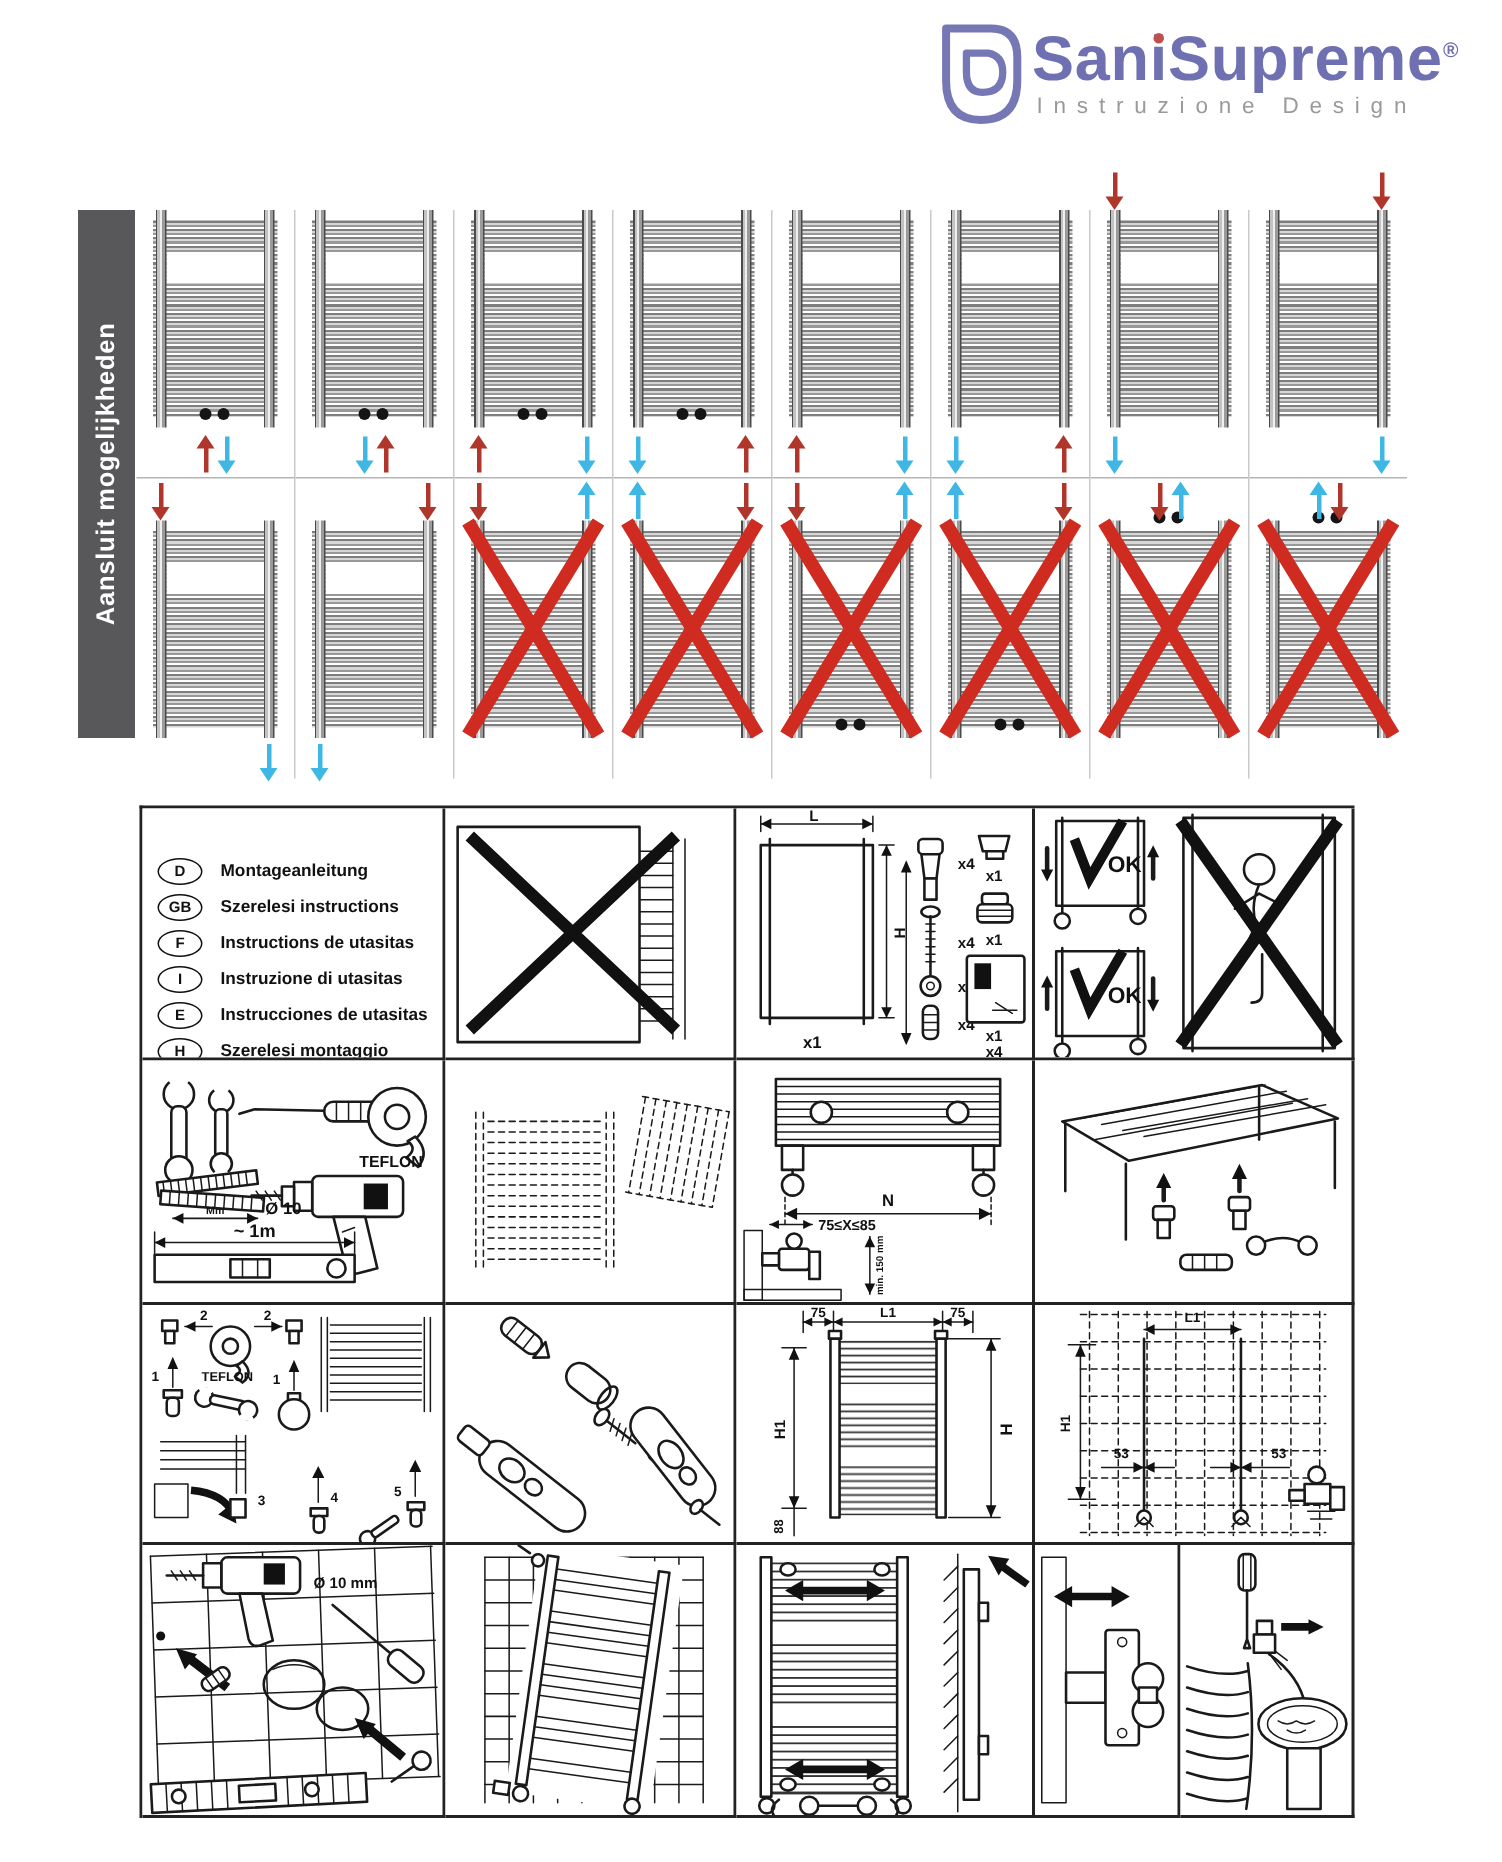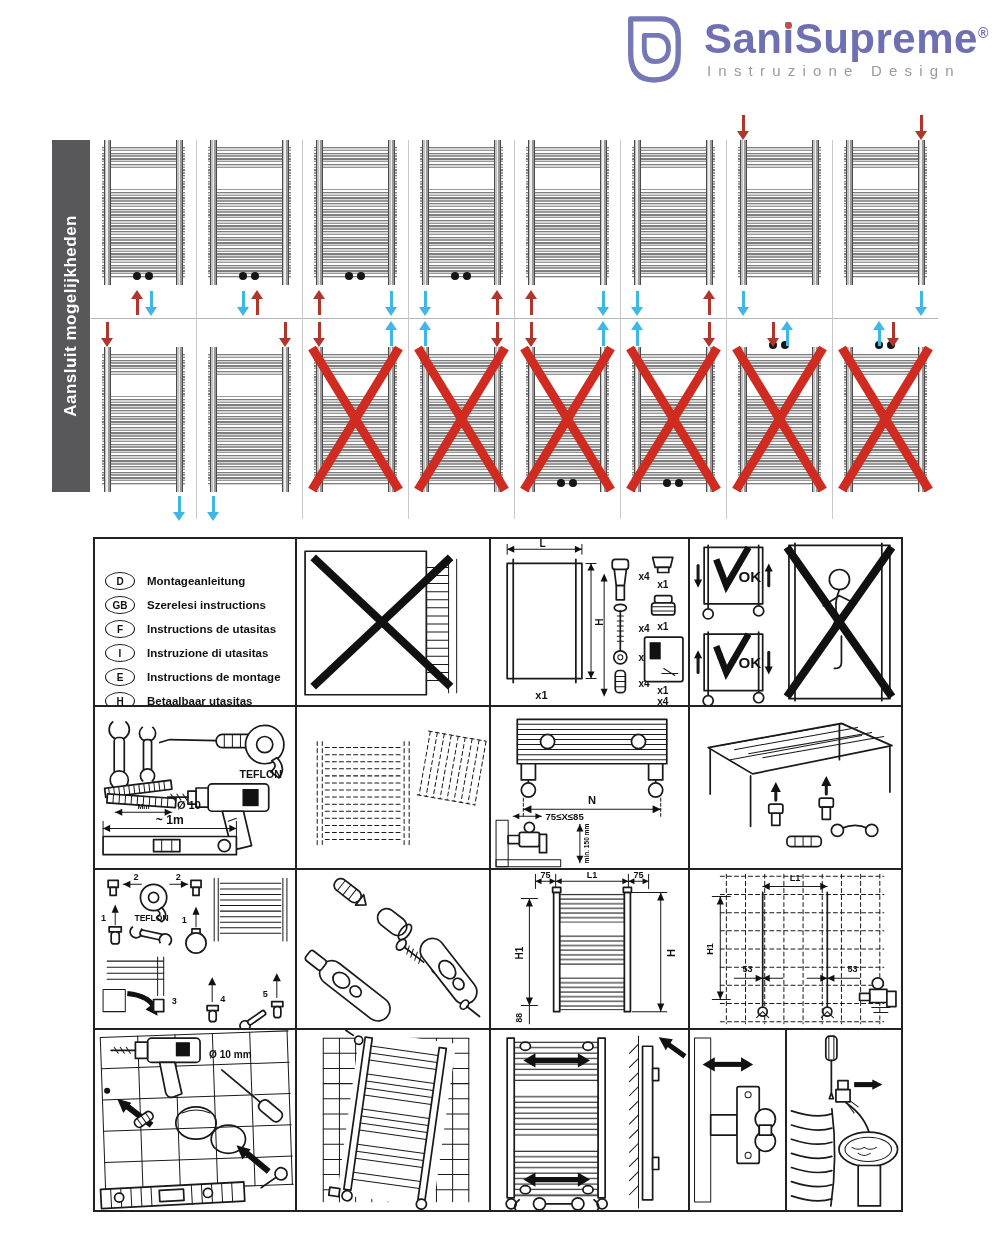--- a/index.html
+++ b/index.html
@@ -1,20 +1,20 @@
 <!DOCTYPE html>
 <html><head>
 <meta charset="utf-8">
 <style>
   html,body{margin:0;padding:0}
   body{width:1001px;height:1241px;background:#fff;position:relative;overflow:hidden;
        font-family:"Liberation Sans",sans-serif;color:#111}
 
   
-  .logo{position:absolute;left:622px;top:8px;display:flex;align-items:center;gap:20px}
+  .logo{position:absolute;left:622px;top:8px;display:flex;align-items:center;gap:4px}
   .logo-icon{width:62px;height:80px}
   .brand{position:relative;font-size:42px;font-weight:bold;color:#6e70b2;letter-spacing:.5px;line-height:1}
   .idot{position:absolute;left:81px;top:4px;width:7px;height:7px;border-radius:50%;background:#c0504d}
   .reg{font-size:14px;vertical-align:super;color:#6e70b2}
   .tagline{font-size:15px;color:#9a9a9a;letter-spacing:7.2px;margin-top:2px;padding-left:3px}
 
   
   .sidebar{position:absolute;left:52px;top:140px;width:38px;height:352px;background:#58585a;
            display:flex;align-items:center;justify-content:center}
   .sidebar span{writing-mode:vertical-rl;transform:rotate(180deg);color:#fff;font-weight:bold;
@@ -416,25 +416,25 @@
       <div class="lang-row">
           <span class="lang-badge">F</span>
           <span class="lang-label">Instructions de utasitas</span>
         </div>
       <div class="lang-row">
           <span class="lang-badge">I</span>
           <span class="lang-label">Instruzione di utasitas</span>
         </div>
       <div class="lang-row">
           <span class="lang-badge">E</span>
-          <span class="lang-label">Instructions de montage</span>
+          <span class="lang-label">Instrucciones de utasitas</span>
         </div>
       <div class="lang-row">
           <span class="lang-badge">H</span>
-          <span class="lang-label">Betaalbaar utasitas</span>
+          <span class="lang-label">Szerelesi montaggio</span>
         </div>
 
     </div>
 
     <div class="mcell w2 hA">
       <svg viewBox="0 0 190 164">
         <defs>
             <pattern id="brkA2" width="30" height="28" patternUnits="userSpaceOnUse">
           <path d="M0 .8H30 M0 14.8H30 M15 .8V14.8 M.8 14.8V28" stroke="#222" stroke-width="1.4" fill="none"></path>
         </pattern>

